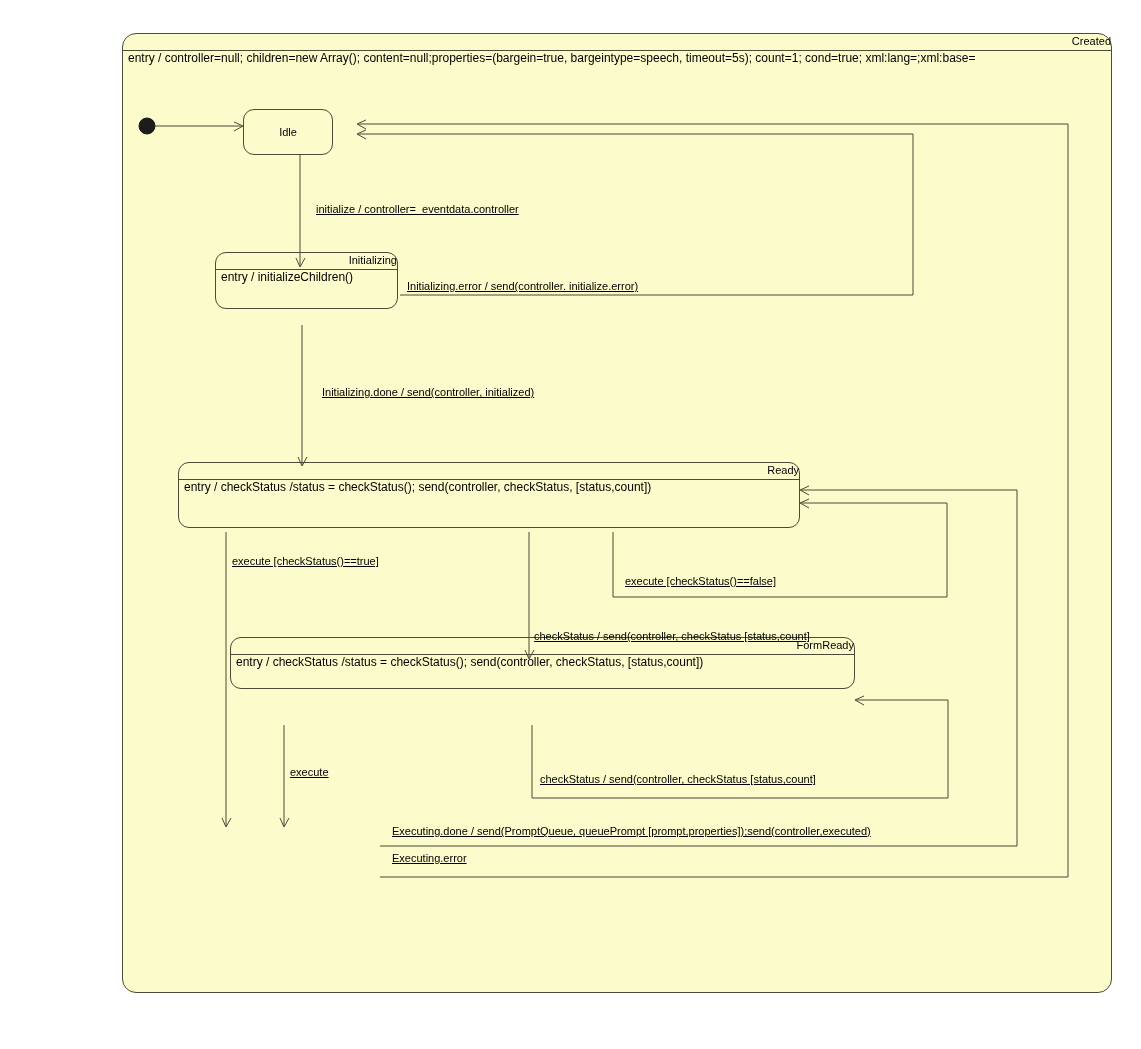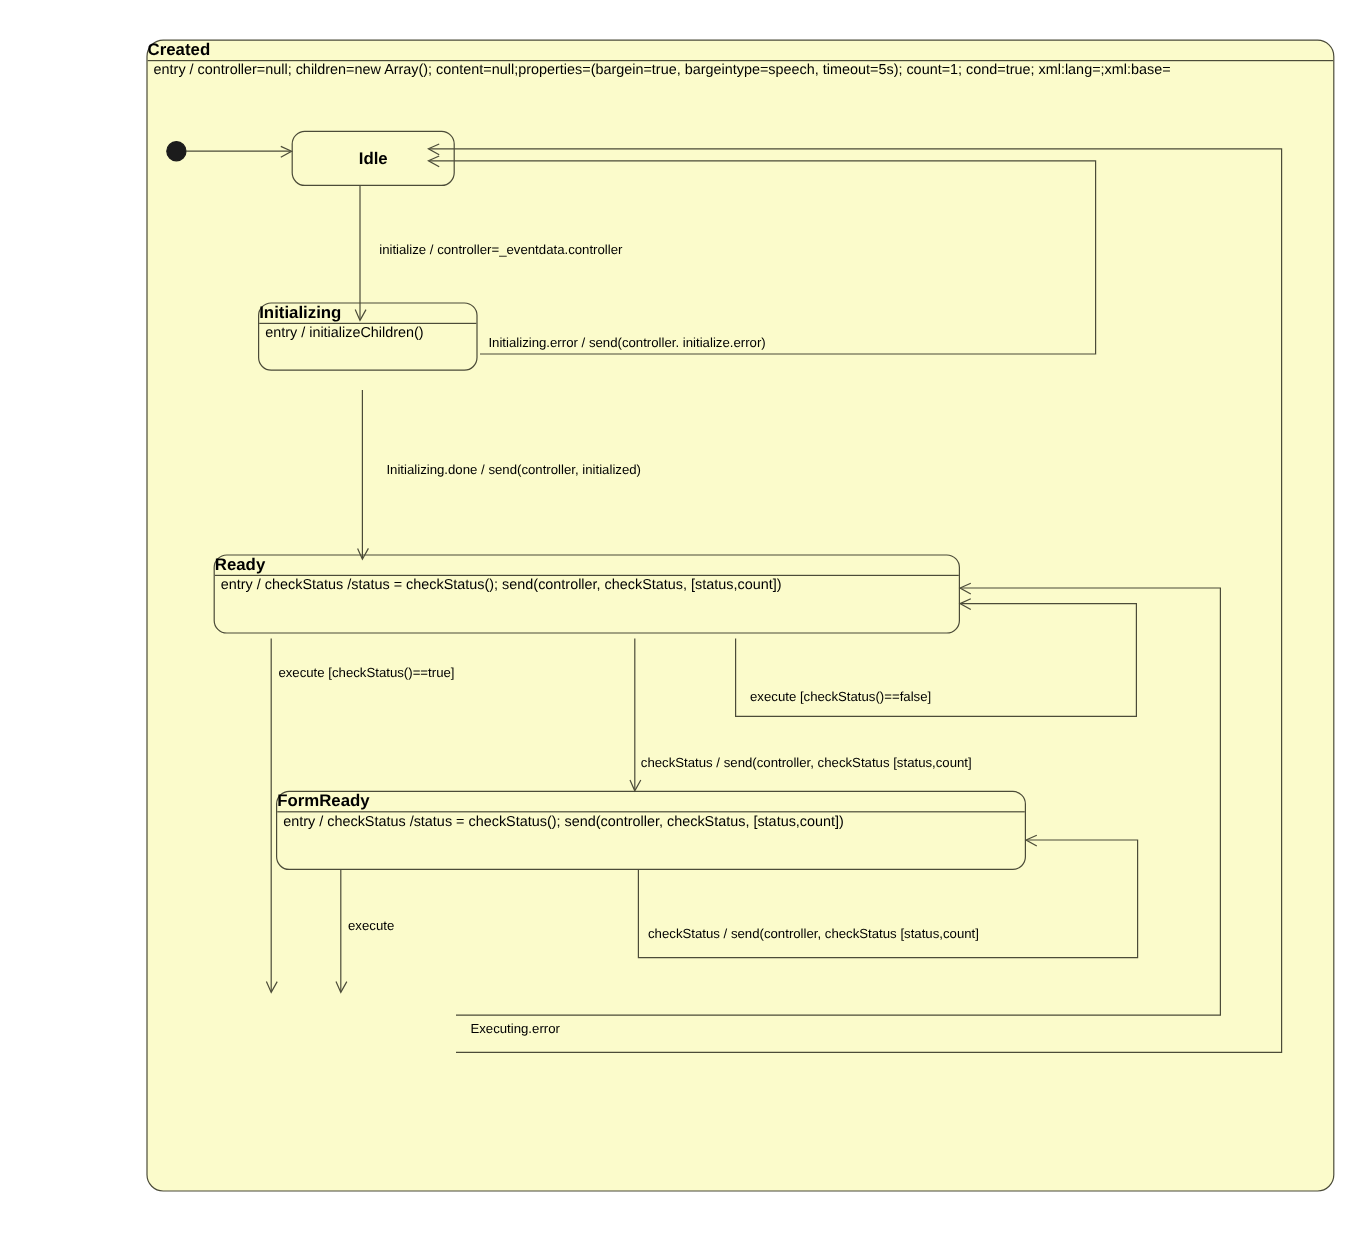--- a/index.html
+++ b/index.html
@@ -5,79 +5,80 @@
   html,body{margin:0;padding:0;background:#ffffff;}
   #canvas{
     position:relative;width:1141px;height:1049px;background:#ffffff;overflow:hidden;
     font-family:"Liberation Sans","DejaVu Sans",sans-serif;color:#000;
   }
   .state{
     position:absolute;background:#fbfbcb;border:1px solid #4b4b38;border-radius:11px;
     box-sizing:border-box;
   }
   .state .title{
-    font-size:14px;font-weight:bold;text-align:left;line-height:15px;height:16px;
+    font-size:11px;font-weight:normal;text-align:right;line-height:15px;height:16px;
     white-space:nowrap;overflow:hidden;
   }
   .state .divider{border-top:1px solid #4b4b38;height:0;}
   .state .body{
     font-size:12px;line-height:13px;padding:1px 4px 0 5px;white-space:nowrap;overflow:hidden;
   }
   .simple{display:flex;align-items:center;justify-content:center;}
   .simple .title{height:auto;}
   #created{border-radius:14px;}
   .tlabel{
-    position:absolute;font-size:11px;line-height:13px;white-space:nowrap;
+    position:absolute;font-size:11px;line-height:13px;white-space:nowrap;text-decoration:underline;
   }
   #wires{position:absolute;left:0;top:0;width:1141px;height:1049px;pointer-events:none;}
   #wires polyline,#wires path{fill:none;stroke:#4b4b38;stroke-width:1;}
   #wires circle{fill:#1c1c1c;stroke:#1c1c1c;}
 </style>
 </head>
 <body>
 
 <div id="canvas">
 
   <div class="state" id="created" style="left:122px;top:33px;width:990px;height:960px;">
     <div class="title">Created</div>
     <div class="divider"></div>
     <div class="body">entry / controller=null; children=new Array(); content=null;properties=(bargein=true, bargeintype=speech, timeout=5s); count=1; cond=true; xml:lang=;xml:base=</div>
   </div>
 
-  <div class="state simple" style="left:243px;top:109px;width:136px;height:46px;">
+  <div class="state simple" style="left:243px;top:109px;width:90px;height:46px;">
     <div class="title">Idle</div>
   </div>
 
   <div class="state" style="left:215px;top:252px;width:183px;height:57px;">
     <div class="title">Initializing</div>
     <div class="divider"></div>
     <div class="body">entry / initializeChildren()</div>
   </div>
 
   <div class="state" style="left:178px;top:462px;width:622px;height:66px;">
     <div class="title">Ready</div>
     <div class="divider"></div>
     <div class="body">entry / checkStatus /status = checkStatus(); send(controller, checkStatus, [status,count])</div>
   </div>
 
-  <div class="state" style="left:230px;top:659px;width:625px;height:66px;">
+  <div class="state" style="left:230px;top:637px;width:625px;height:52px;">
     <div class="title">FormReady</div>
     <div class="divider"></div>
     <div class="body">entry / checkStatus /status = checkStatus(); send(controller, checkStatus, [status,count])</div>
   </div>
 
 
   <div class="tlabel" style="left:316px;top:203px;">initialize / controller=_eventdata.controller</div>
   <div class="tlabel" style="left:407px;top:280px;">Initializing.error / send(controller. initialize.error)</div>
   <div class="tlabel" style="left:322px;top:386px;">Initializing.done / send(controller, initialized)</div>
   <div class="tlabel" style="left:232px;top:555px;">execute [checkStatus()==true]</div>
   <div class="tlabel" style="left:625px;top:575px;">execute [checkStatus()==false]</div>
   <div class="tlabel" style="left:534px;top:630px;">checkStatus / send(controller, checkStatus [status,count]</div>
   <div class="tlabel" style="left:290px;top:766px;">execute</div>
   <div class="tlabel" style="left:540px;top:773px;">checkStatus / send(controller, checkStatus [status,count]</div>
+  <div class="tlabel" style="left:392px;top:825px;">Executing.done / send(PromptQueue, queuePrompt [prompt,properties]);send(controller,executed)</div>
   <div class="tlabel" style="left:392px;top:852px;">Executing.error</div>
 
   <svg id="wires" viewBox="0 0 1141 1049" xmlns="http://www.w3.org/2000/svg">
 
     <g>
       <circle cx="147" cy="126" r="8"></circle>
     </g>
 
     <g>
       <polyline points="155,126 242,126"></polyline>

